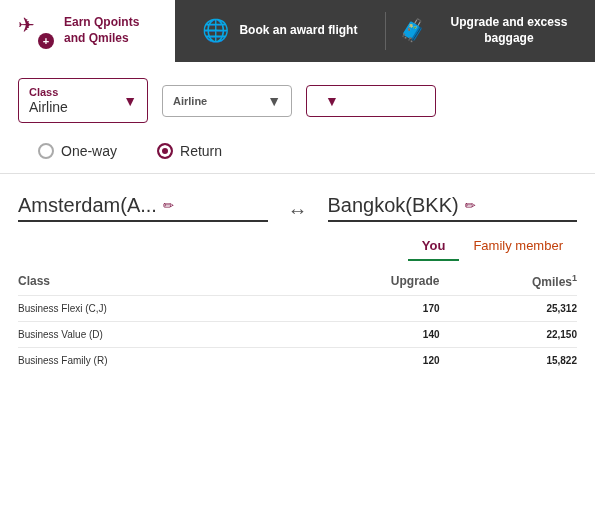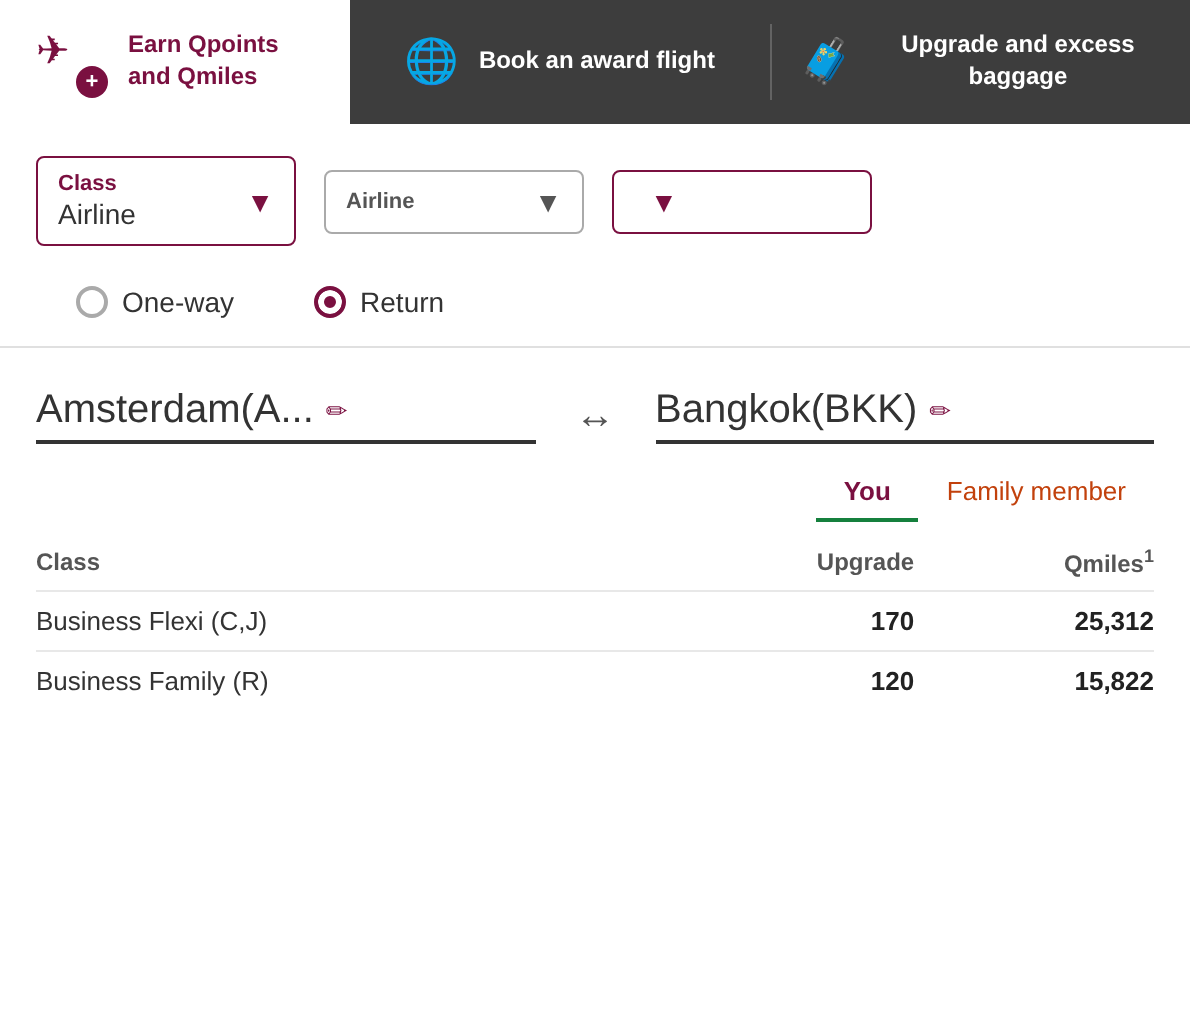--- a/index.html
+++ b/index.html
@@ -232,21 +232,21 @@
       color: #555;
       font-weight: bold;
       padding: 6px 0;
       text-align: left;
     }
     thead tr th:not(:first-child) {
       text-align: right;
     }
     tbody tr td {
       padding: 7px 0;
-      font-size: 13px;
+      font-size: 10px;
       color: #333;
       border-top: 1px solid #e8e8e8;
     }
     tbody tr td:not(:first-child) {
       text-align: right;
       font-weight: bold;
       color: #222;
     }
     .superscript {
       font-size: 9px;
@@ -350,19 +350,24 @@
         </th>
       </tr>
     </thead>
     <tbody id="table-body">
     <tr>
       <td>Business Flexi (C,J)</td>
       <td>170</td>
       <td>25,312</td>
     </tr>
         <tr>
+      <td>Business Value (D)</td>
+      <td>140</td>
+      <td>22,150</td>
+    </tr>
+        <tr>
       <td>Business Family (R)</td>
       <td>120</td>
       <td>15,822</td>
     </tr>
       </tbody>
   </table>
 </div>
 
 </body></html>

